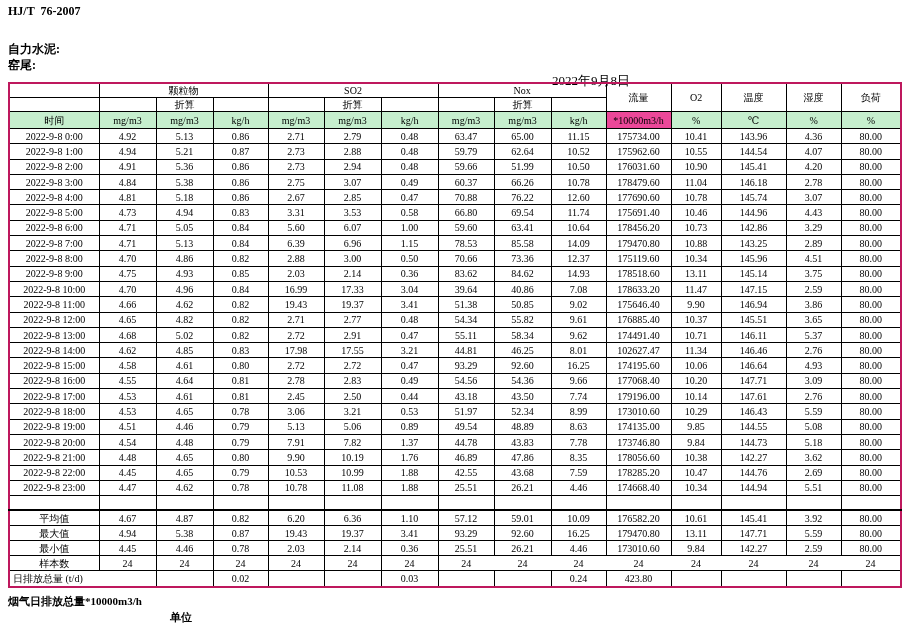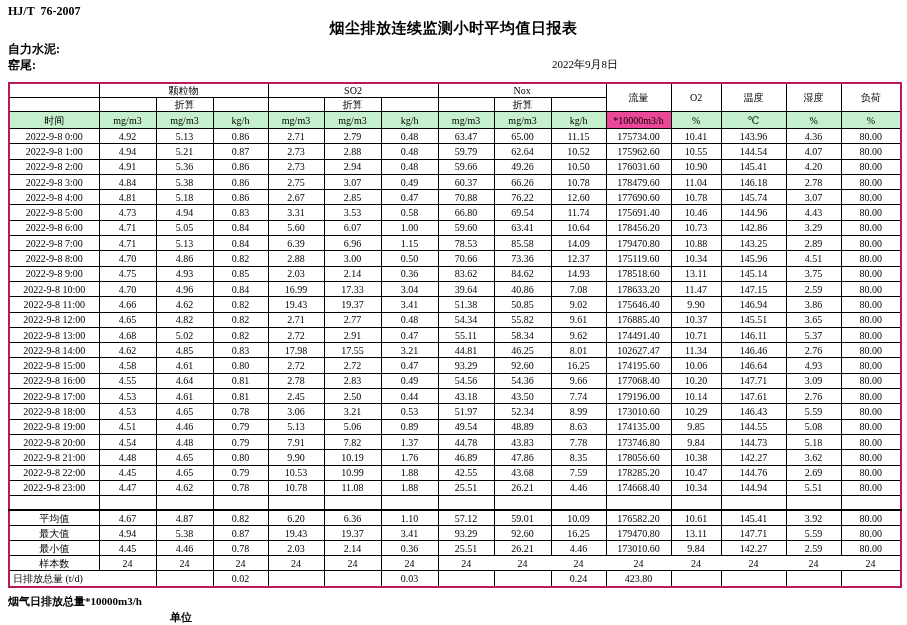--- a/index.html
+++ b/index.html
@@ -2,42 +2,41 @@
 <html><head>
 <meta charset="utf-8">
 <style>
   html,body{margin:0;padding:0;background:#fff;}
   body{width:907px;height:625px;font-family:"Liberation Serif","DejaVu Serif",serif;color:#000;}
   .page{position:relative;width:907px;height:625px;overflow:hidden;background:#fff;border-radius:24px;}
   .std{position:absolute;left:8px;top:4px;font-weight:bold;font-size:12px;white-space:pre;}
   .title{position:absolute;left:0;right:0;top:19px;text-align:center;font-weight:bold;font-size:15px;letter-spacing:0.5px;}
   .company{position:absolute;left:8px;top:41px;font-weight:bold;font-size:12px;text-align:right;}
   .site{position:absolute;left:8px;top:57px;font-weight:bold;font-size:12px;}
-  .rdate{position:absolute;left:552px;top:57px;font-size:11px;}
+  .rdate{position:absolute;left:552px;top:72px;font-size:13px;}
   table{position:absolute;left:8px;top:82px;width:892px;border-collapse:collapse;table-layout:fixed;border:2px solid #be185d;}
   th,td{border:1px solid #000;font-weight:normal;font-size:10px;text-align:center;padding:0 1px;white-space:nowrap;overflow:hidden;line-height:1.1;}
   .h1 th,.h2 th{height:13px;}
   .h3 th{height:16px;background:#c6efce;}
   tbody tr.dr td{height:14.3px;}
   tr.spacer td{height:13px;border-bottom:2px solid #000;}
   tr.sr td{height:14px;}
   tr.totalr td{height:15px;}
   .tc{text-align:center;}
   .tl{text-align:left;padding-left:3px;}
   .nb{border-left:none;border-right:none;}
   .foot1{position:absolute;left:8px;top:594px;font-weight:bold;font-size:11px;}
   .foot2{position:absolute;left:8px;top:626px;font-weight:bold;font-size:11px;}
   .foot2-unit{position:absolute;left:170px;top:610px;font-weight:bold;font-size:11px;}
 </style>
 </head>
 <body>
 
 <div class="page">
   <div class="std">HJ/T  76-2007</div>
-  <div class="title">烟尘排放连续监测小时平均值日报表</div>
   <div class="company">自力水泥:</div>
   <div class="site">窑尾:</div>
   <div class="rdate">2022年9月8日</div>
 
   <table>
     <colgroup>
       <col style="width:90px">
         <col style="width:57px">
         <col style="width:57px">
         <col style="width:55px">
@@ -132,21 +131,21 @@
         </tr>
         <tr class="dr">
           <td class="tc">2022-9-8 2:00</td>
           <td>4.91</td>
           <td>5.36</td>
           <td>0.86</td>
           <td>2.73</td>
           <td>2.94</td>
           <td>0.48</td>
           <td>59.66</td>
-          <td>49.26</td>
+          <td>51.99</td>
           <td>10.50</td>
           <td>176031.60</td>
           <td>10.90</td>
           <td>145.41</td>
           <td>4.20</td>
           <td>80.00</td>
         </tr>
         <tr class="dr">
           <td class="tc">2022-9-8 3:00</td>
           <td>4.84</td>

